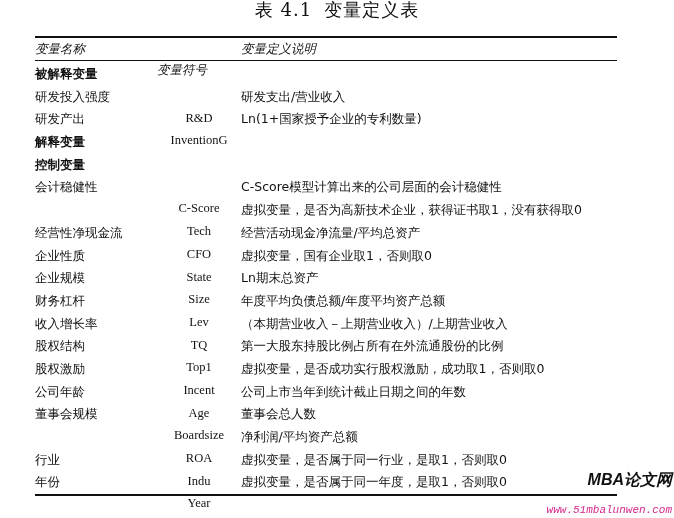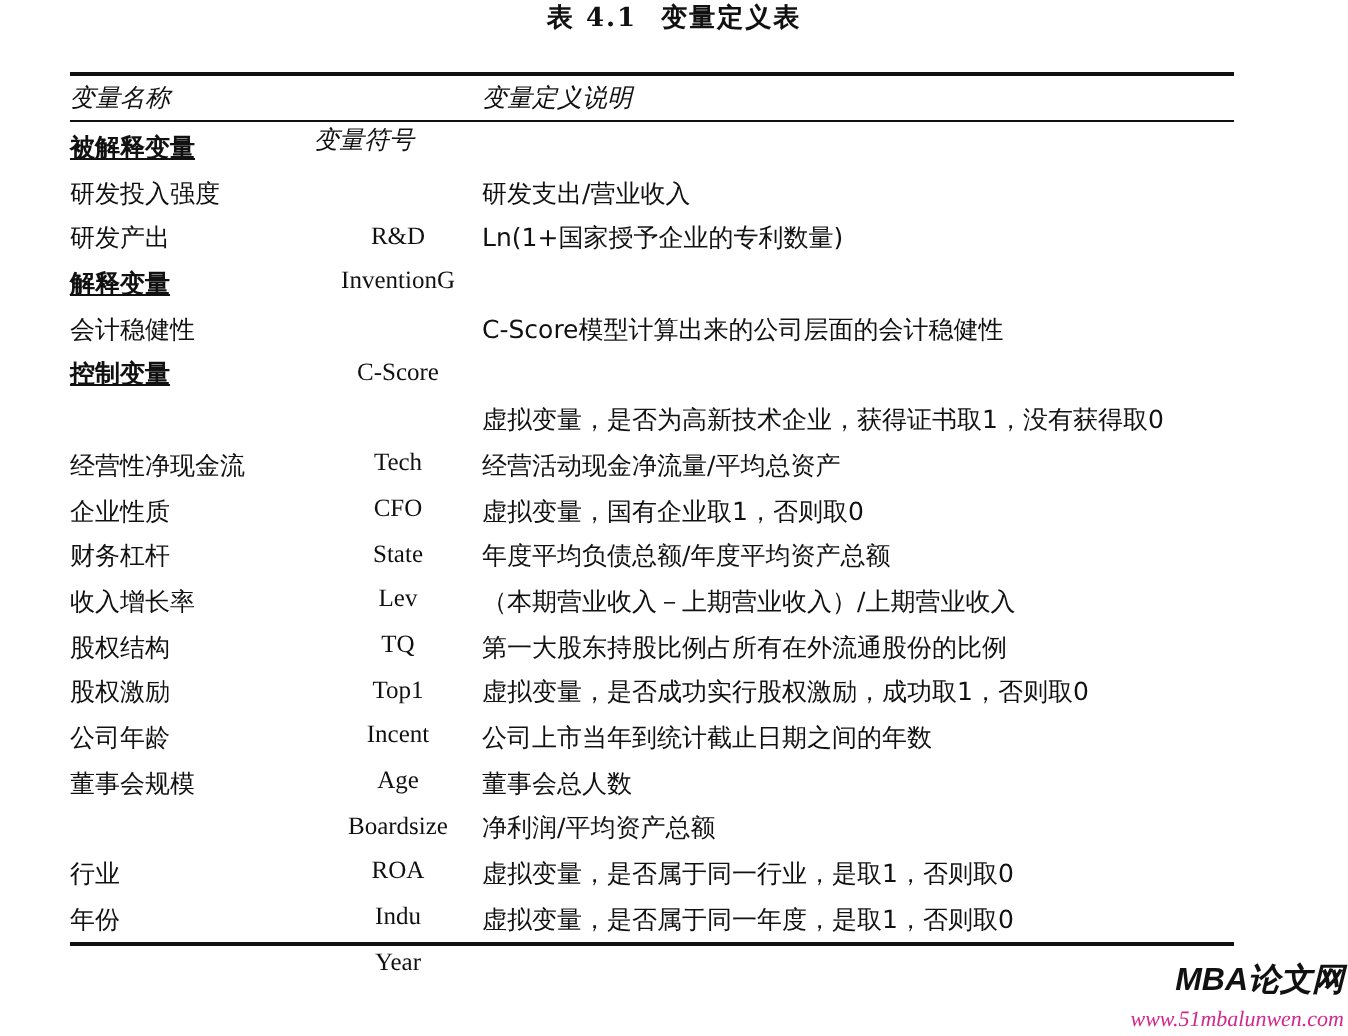--- a/index.html
+++ b/index.html
@@ -15,24 +15,23 @@
       font-family: "DejaVu Sans", sans-serif;
       color: #111111;
     }
     .caption {
       position: absolute;
       top: 2px;
       left: 0;
       width: 674px;
       text-align: center;
       font-family: "DejaVu Serif", serif;
-      font-size: 13px;
+      font-size: 18px;
       letter-spacing: 1px;
       line-height: 16px;
-      font-weight: bold;
     }
     .caption .num { margin-right: 12px; }
     .table-wrap {
       position: absolute;
       left: 35px;
       top: 36px;
       width: 582px;
     }
     .rule-top {
       height: 0;
@@ -72,41 +71,40 @@
       font-family: "DejaVu Sans", sans-serif;
       text-align: left;
       left: 122px;
     }
     .col-def {
       position: absolute;
       left: 206px;
     }
     .group .col-name {
       font-weight: bold;
-      text-decoration: underline;
     }
     .spacer-top { height: 2px; }
     .watermark {
       position: absolute;
       right: 2px;
       bottom: 2px;
       text-align: right;
       line-height: 1;
     }
     .wm-brand {
       font-family: "Liberation Sans", sans-serif;
       font-weight: bold;
       font-style: italic;
       font-size: 16px;
       color: #111111;
       display: block;
-      margin-bottom: 6px;
+      margin-bottom: 17px;
     }
     .wm-url {
-      font-family: Liberation Serif, serif;
+      font-family: Liberation Mono, monospace;
       font-style: italic;
       font-size: 11px;
       color: #d4278b;
       display: block;
     }
   </style>
 </head>
 <body>
 
 <div class="caption">
@@ -136,43 +134,48 @@
       <div class="row">
         <span class="col-name">研发产出</span>
         <span class="col-sym">InventionG</span>
         <span class="col-def">Ln(1+国家授予企业的专利数量)</span>
       </div>
       <div class="row group">
         <span class="col-name">解释变量</span>
         <span class="col-sym"></span>
         <span class="col-def"></span>
       </div>
-      <div class="row">
-        <span class="col-name">会计稳健性</span>
-        <span class="col-sym">C-Score</span>
-        <span class="col-def">C-Score模型计算出来的公司层面的会计稳健性</span>
-      </div>
       <div class="row group">
         <span class="col-name">控制变量</span>
         <span class="col-sym"></span>
         <span class="col-def"></span>
       </div>
       <div class="row">
+        <span class="col-name">会计稳健性</span>
+        <span class="col-sym">C-Score</span>
+        <span class="col-def">C-Score模型计算出来的公司层面的会计稳健性</span>
+      </div>
+      <div class="row">
         <span class="col-sym">Tech</span>
         <span class="col-def">虚拟变量，是否为高新技术企业，获得证书取1，没有获得取0</span>
       </div>
       <div class="row">
         <span class="col-name">经营性净现金流</span>
         <span class="col-sym">CFO</span>
         <span class="col-def">经营活动现金净流量/平均总资产</span>
       </div>
       <div class="row">
         <span class="col-name">企业性质</span>
         <span class="col-sym">State</span>
         <span class="col-def">虚拟变量，国有企业取1，否则取0</span>
+      </div>
+      <div class="row">
+        <span class="col-name">企业规模</span>
+        <span class="col-sym">Size</span>
+        <span class="col-def">Ln期末总资产</span>
       </div>
       <div class="row">
         <span class="col-name">财务杠杆</span>
         <span class="col-sym">Lev</span>
         <span class="col-def">年度平均负债总额/年度平均资产总额</span>
       </div>
       <div class="row">
         <span class="col-name">收入增长率</span>
         <span class="col-sym">TQ</span>
         <span class="col-def">（本期营业收入－上期营业收入）/上期营业收入</span>

